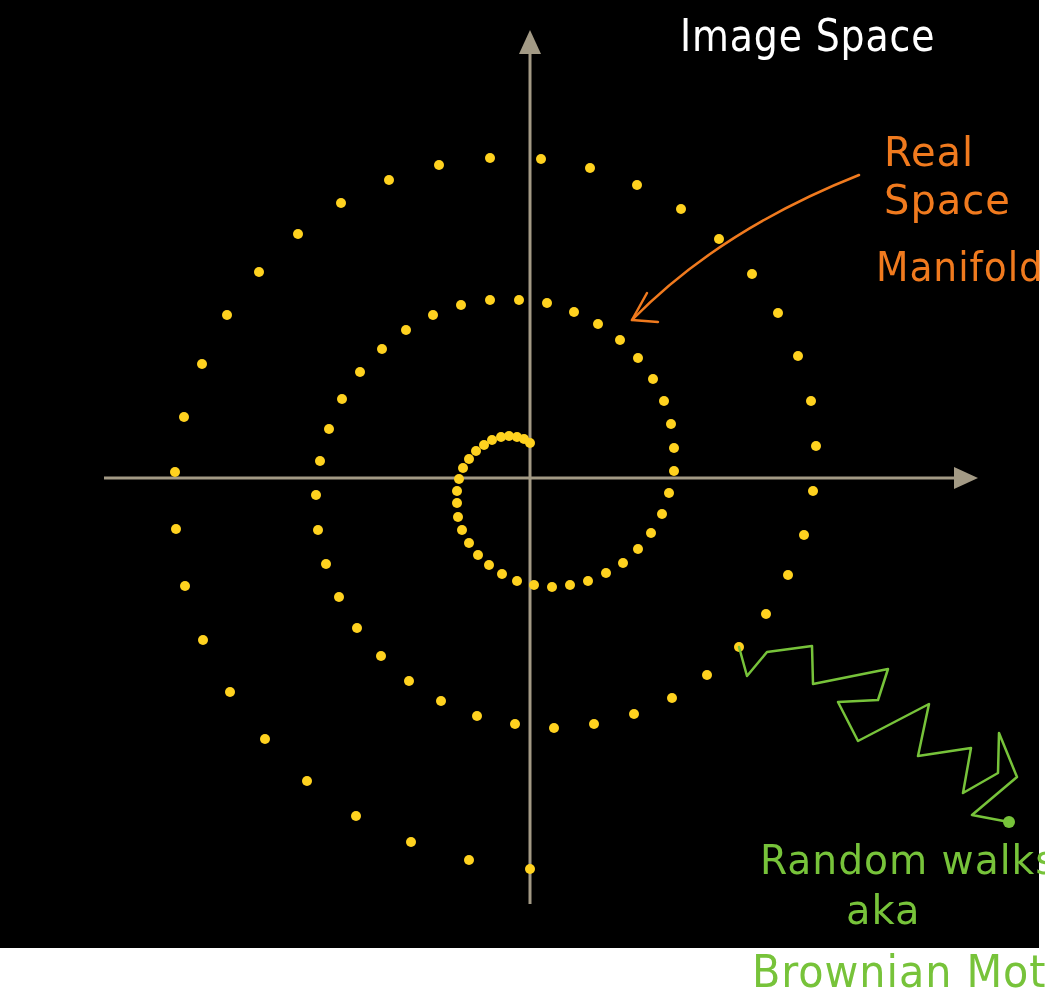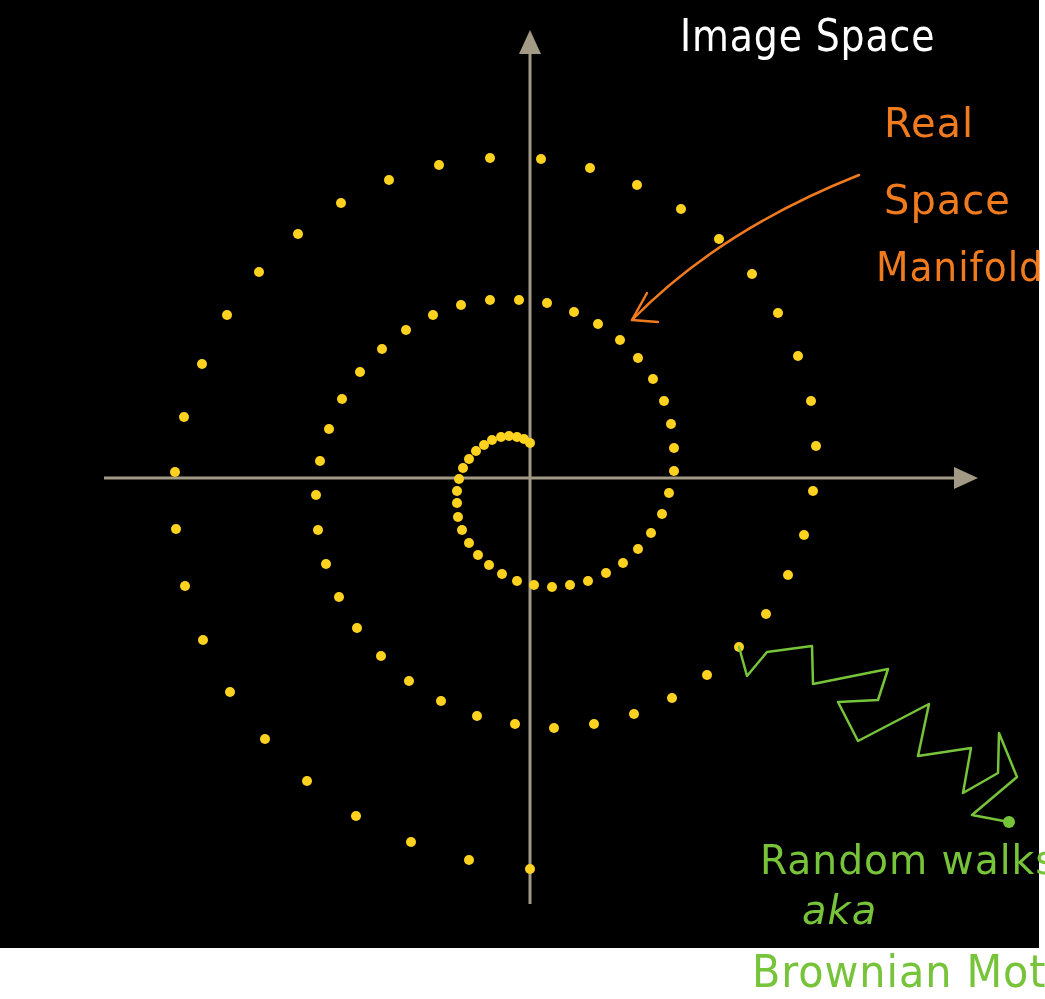--- a/index.html
+++ b/index.html
@@ -1,26 +1,26 @@
 <!DOCTYPE html>
 <html><head>
 <meta charset="utf-8">
 <style>
   html, body { margin: 0; padding: 0; background: #ffffff; }
   body { width: 1045px; height: 999px; position: relative; overflow: hidden; }
   #canvas { position: absolute; left: 0; top: 0; width: 1045px; height: 999px; }
   .lbl { position: absolute; white-space: nowrap; line-height: 1; font-family: "DejaVu Sans", sans-serif; font-weight: normal; letter-spacing: 1px; }
   .title { color: #ffffff; font-size: 44px; left: 680px; top: 14px; transform: scaleX(0.86); transform-origin: left top; }
   .manifold { color: #f07a1e; font-size: 40px; }
-  .m1 { left: 884px; top: 103px; }
+  .m1 { left: 884px; top: 132px; }
   .m2 { left: 884px; top: 180px; }
   .m3 { left: 876px; top: 247px; transform: scaleX(0.94); transform-origin: left top; }
   .walk { color: #77c33a; font-size: 40px; }
   .w1 { left: 760px; top: 840px; transform: scaleX(0.98); transform-origin: left top; }
-  .w2 { left: 802px; top: 890px; font-style: italic; }
+  .w2 { left: 846px; top: 890px; }
   .w3 { left: 752px; top: 950px; font-size: 44px; transform: scaleX(0.94); transform-origin: left top; }
 </style>
 </head>
 <body>
 
 <svg id="canvas" viewBox="0 0 1045 999" xmlns="http://www.w3.org/2000/svg">
   <rect id="bg" x="0" y="0" width="1039" height="948" fill="#000000"></rect>
   <g id="axes">
     <line id="x-axis" stroke="#a39a85" stroke-width="3" x1="104" y1="478" x2="958" y2="478"></line>
     <polygon id="x-arrow" fill="#a39a85" points="978,478 954,467 954,489"></polygon>

